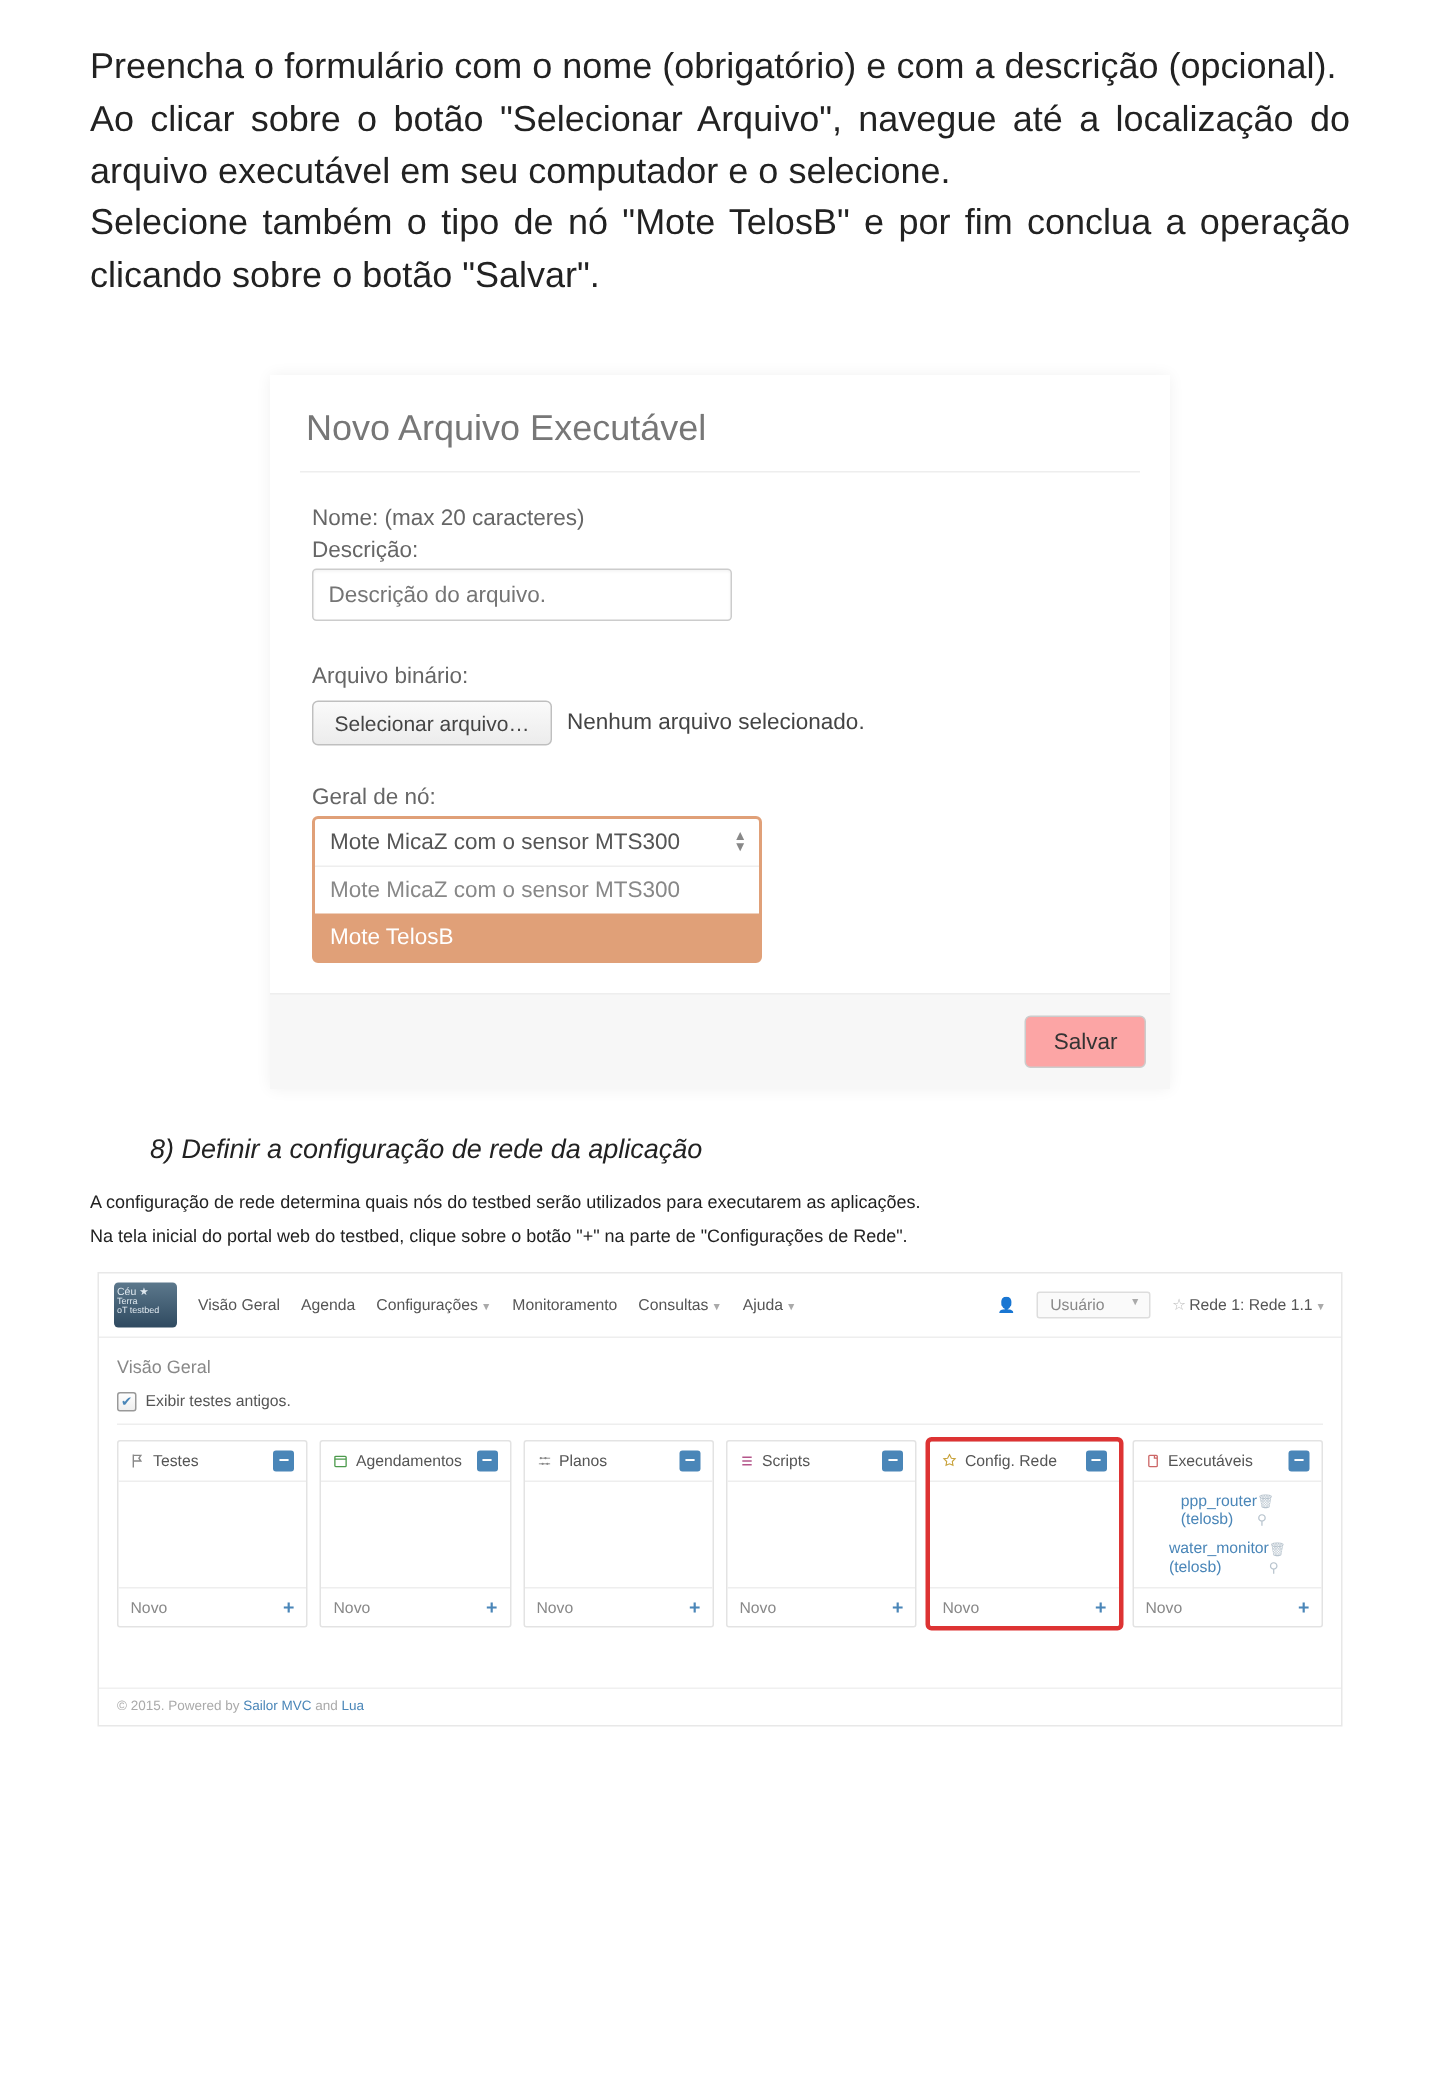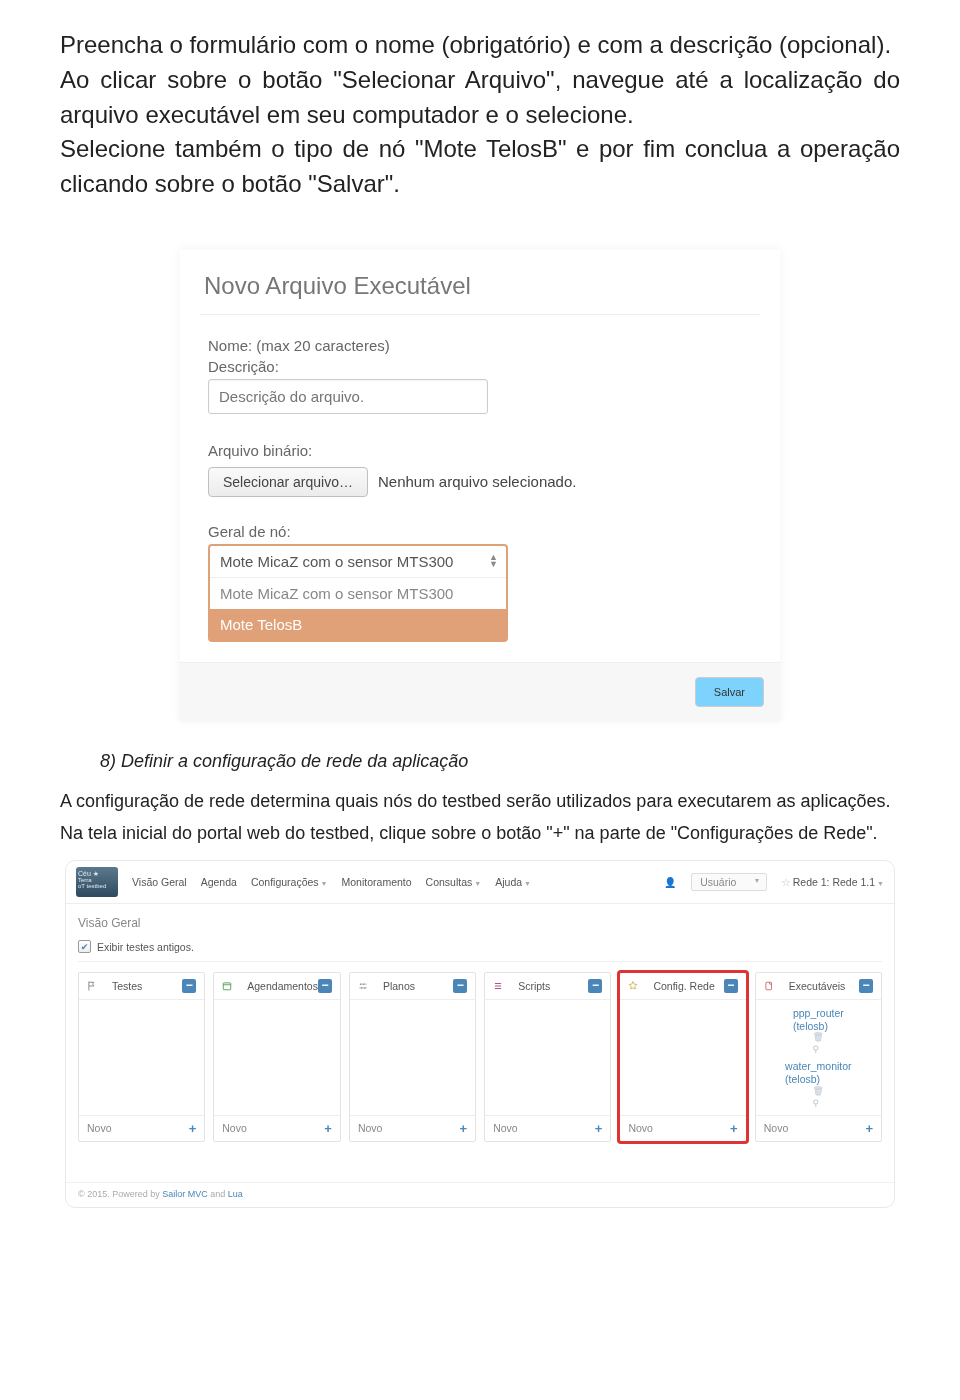--- a/index.html
+++ b/index.html
@@ -89,38 +89,38 @@
     }
     .form-footer {
       margin: 0 -20px;
       padding: 14px 16px;
       background: #f7f7f7;
       border-top: 1px solid #eee;
       display: flex;
       justify-content: flex-end;
     }
     .salvar-btn {
-      background: #7dd3fc;
+      background: #fca5a5;
       border: 1px solid #ccc;
       border-radius: 4px;
       padding: 8px 18px;
-      font-size: 11px;
+      font-size: 15px;
       color: #333;
       cursor: pointer;
     }
 
     .section-heading { font-size: 18px; font-style: italic; margin: 18px 0 16px 40px; }
-    .para { font-size: 18px; line-height: 1.45; text-align: justify; margin-bottom: 6px; }
+    .para { font-size: 12px; line-height: 1.45; text-align: justify; margin-bottom: 6px; }
 
     
     .portal {
       width: 830px;
       margin: 14px auto 0 auto;
       border: 1px solid #e8e8e8;
-      border-radius: 10px;
+      border-radius: 0;
       background: #fff;
       font-size: 10.5px;
       color: #555;
     }
     .portal-nav {
       display: flex;
       align-items: center;
       gap: 14px;
       padding: 6px 10px;
       border-bottom: 1px solid #eee;
@@ -173,21 +173,21 @@
       flex-direction: column;
       min-height: 86px;
     }
     .card-header {
       display: flex;
       justify-content: space-between;
       align-items: center;
       padding: 6px 8px;
       border-bottom: 1px solid #eee;
     }
-    .card-title { display: flex; align-items: center; gap: 15px; }
+    .card-title { display: flex; align-items: center; gap: 5px; }
     .card-title svg { flex-shrink: 0; }
     .minus-badge {
       width: 14px; height: 14px;
       background: #4a86b8;
       border-radius: 2px;
       color: #fff;
       font-weight: bold;
       font-size: 12px;
       line-height: 12px;
       text-align: center;
@@ -199,24 +199,23 @@
       align-items: center;
       border-top: 1px solid #eee;
       padding: 5px 8px;
       color: #888;
     }
     .plus-sign { color: #4a86b8; font-weight: bold; font-size: 13px; }
     .card.highlighted { outline: 3px solid #d33; outline-offset: -1px; }
 
     .exec-item {
       display: flex;
-      justify-content: flex-start;
+      justify-content: center;
       align-items: center;
       padding: 3px 0;
-      flex-direction: column;
     }
     .exec-link { color: #4a86b8; cursor: pointer; line-height: 1.2; }
     .exec-icons { display: flex; flex-direction: column; gap: 2px; color: #b8c4ce; font-size: 9px; }
     .exec-card-footer-wrap { margin-top: auto; }
 
     .portal-footer {
       margin-top: 30px;
       padding: 6px 12px 8px 12px;
       font-size: 9px;
       color: #aaa;

